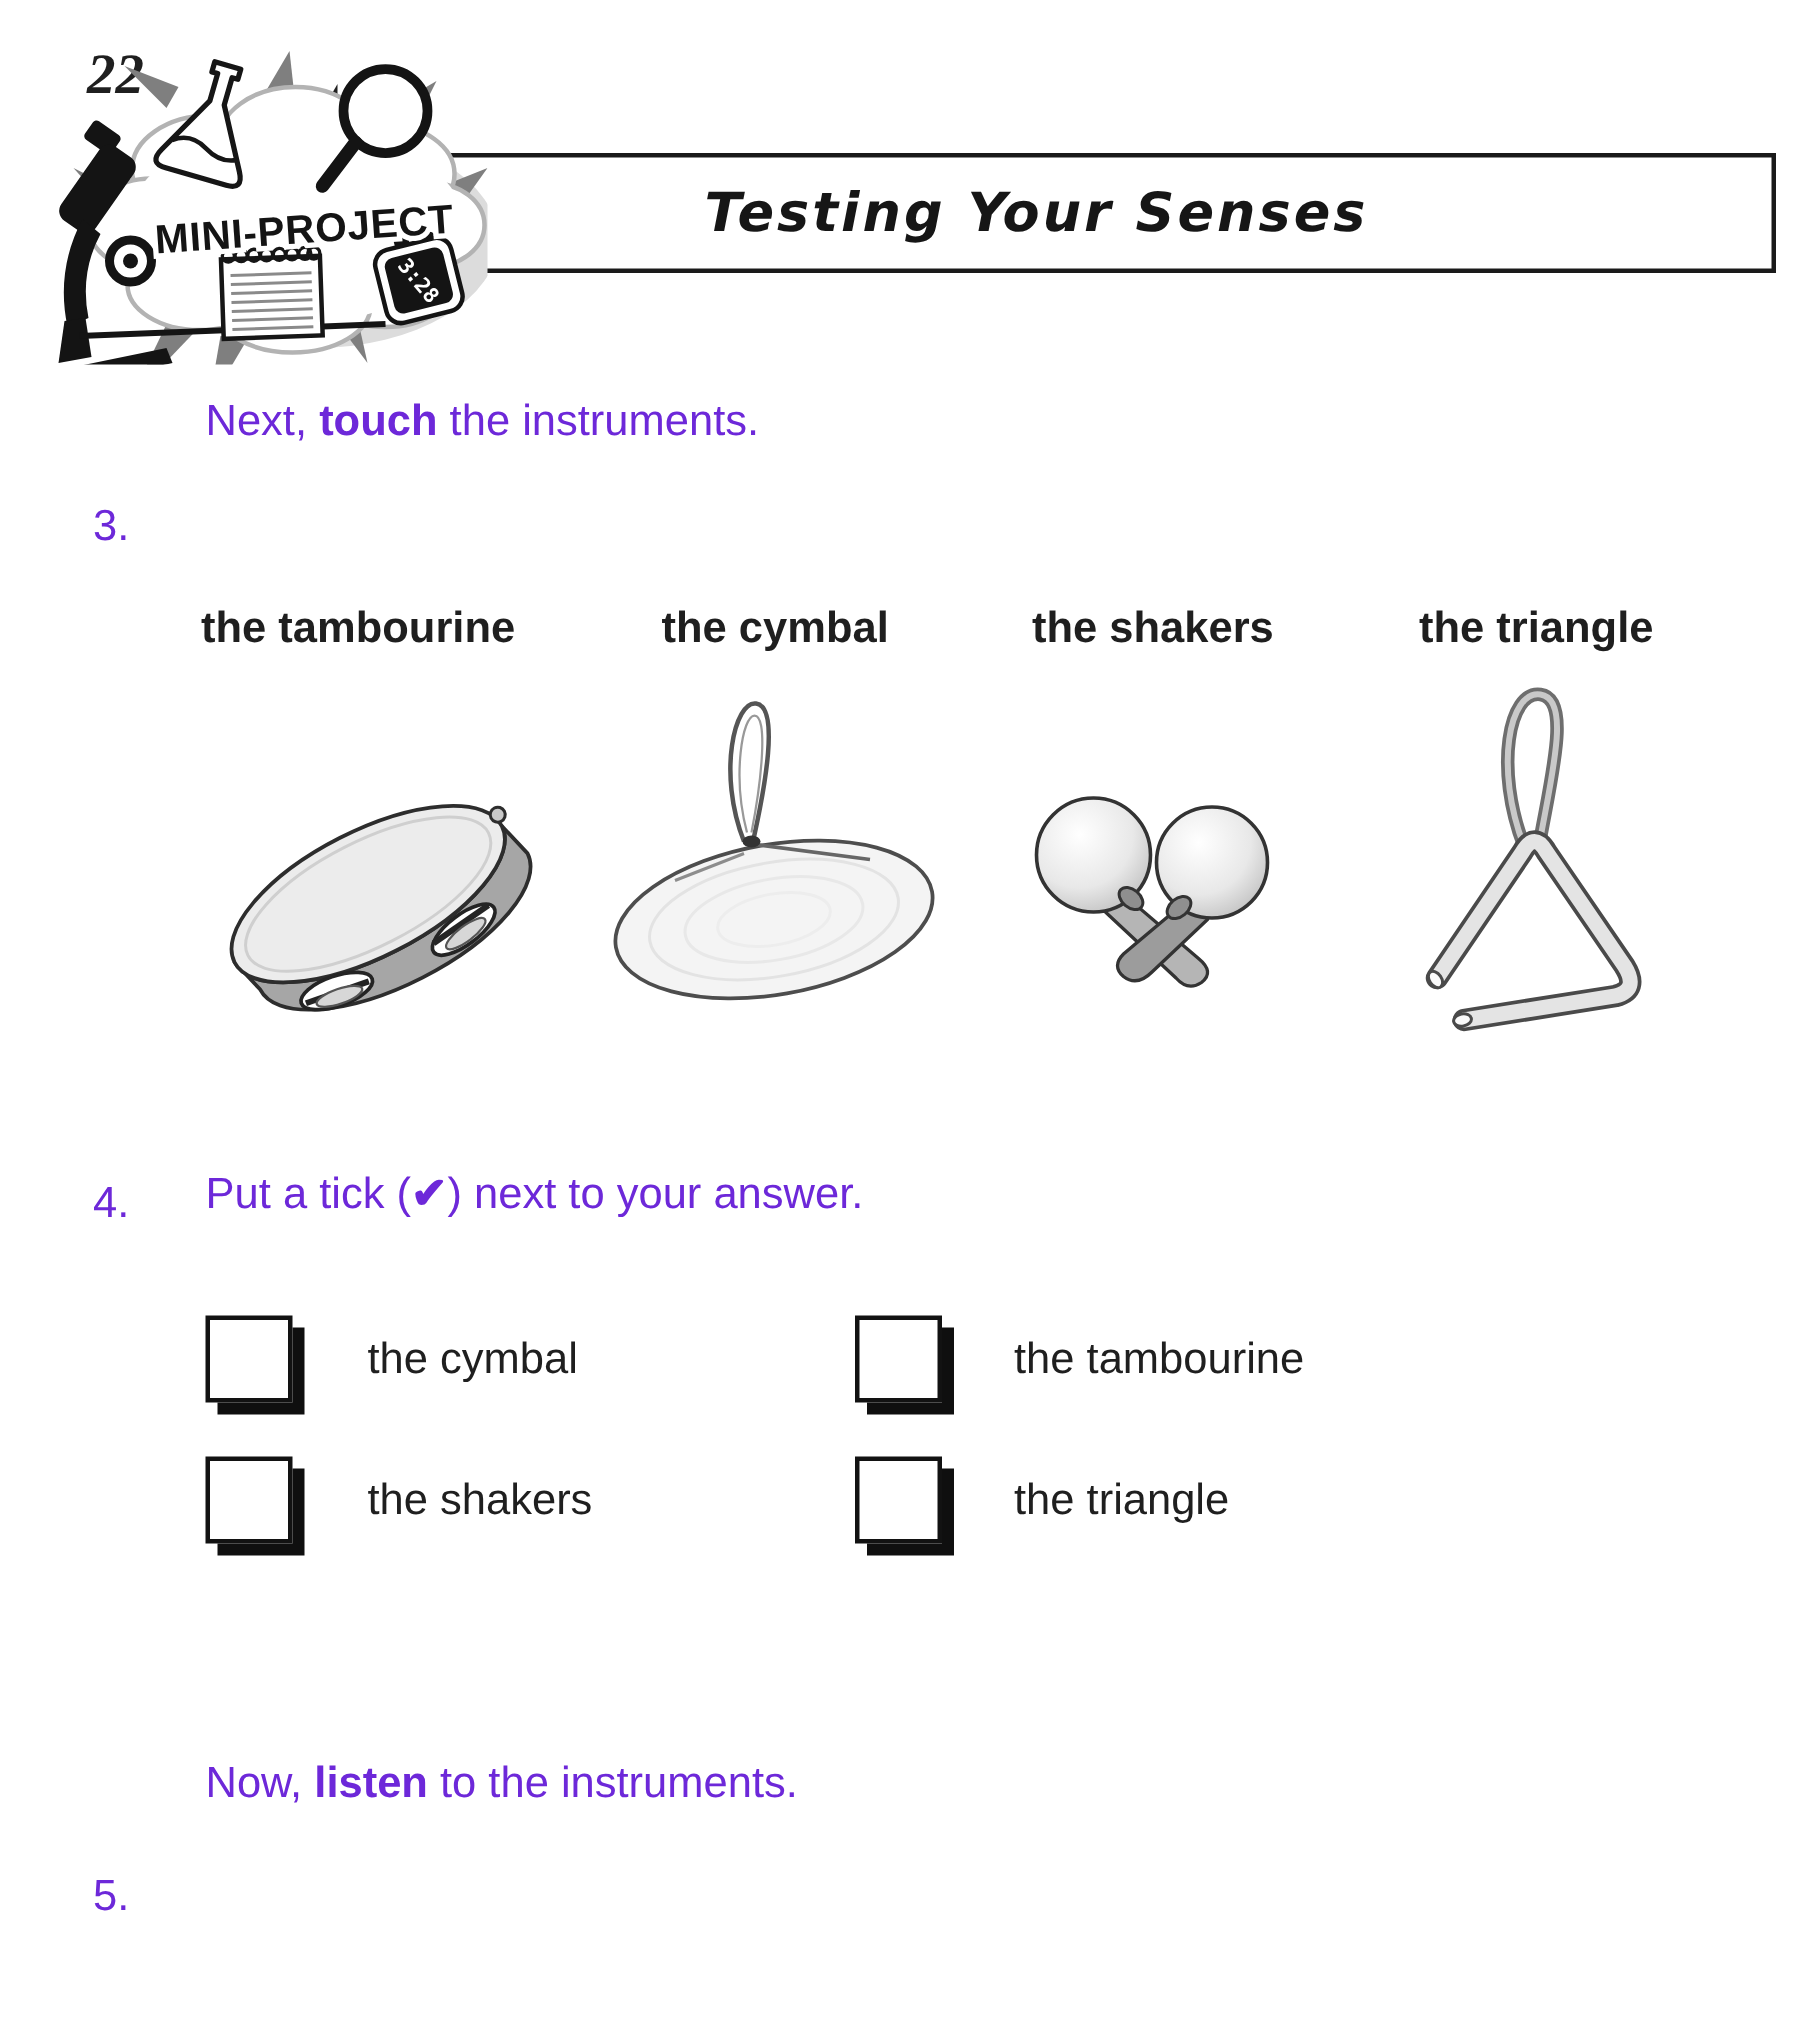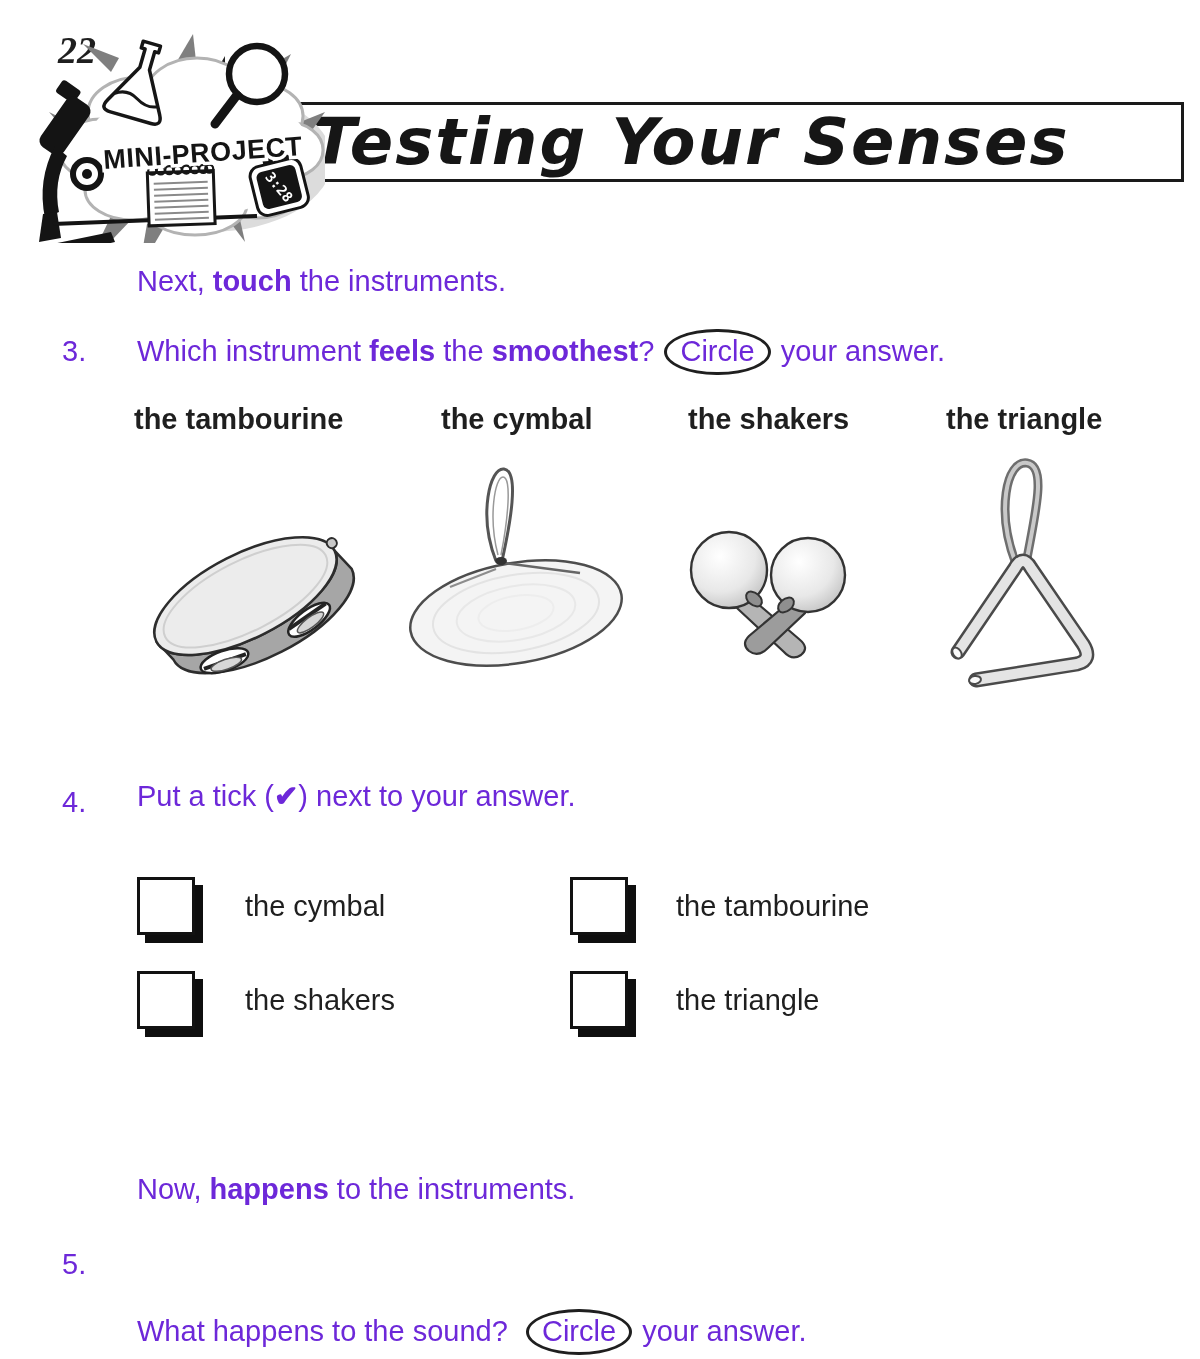--- a/index.html
+++ b/index.html
@@ -5,21 +5,21 @@
   html,body{margin:0;padding:0;background:#ffffff;}
   .page{position:relative;width:1200px;height:1359px;background:#ffffff;overflow:hidden;
         font-family:"Liberation Sans", sans-serif;color:#1f1f1f;}
   .abs{position:absolute;}
   .txt{font-size:29px;line-height:36px;white-space:pre;color:#6d28d9;}
   .b{font-weight:bold;}
   .pagenum{font-family:"Liberation Serif", serif;font-style:italic;font-weight:bold;font-size:38px;}
   .banner{left:150px;top:102px;width:980px;height:74px;border:3px solid #1a1a1a;
           display:flex;align-items:center;justify-content:center;padding-left:48px;box-sizing:content-box;}
   .banner-title{font-family:"DejaVu Sans", sans-serif;font-style:italic;font-weight:600;
-                font-size:64px;letter-spacing:2px;color:#161616;}
+                font-size:36px;letter-spacing:2px;color:#161616;}
   .circle-word{display:inline-block;border:3px solid #1f1f1f;border-radius:50%;
                padding:4px 13px 6px;margin:-9px 2px;line-height:1.05;}
   .opt{font-weight:bold;font-size:29px;white-space:pre;}
   .cb{width:52px;height:52px;background:#ffffff;border:3px solid #121212;
       box-shadow:8px 8px 0 0 #0f0f0f;}
   .cb-label{font-size:29px;white-space:pre;}
 </style>
 </head>
 <body>
 
@@ -113,21 +113,20 @@
       <rect x="10" y="12" width="40" height="38" rx="6" fill="#141414"></rect>
       <text x="30" y="36" text-anchor="middle" transform="rotate(64 30 31)" fill="#ffffff" font-family="DejaVu Sans Mono, monospace" font-size="14" font-weight="bold">3:28</text>
     </g>
 
     <text x="178" y="134" text-anchor="middle" transform="rotate(-4 178 126)" font-family="Liberation Sans, sans-serif" font-size="27" font-weight="bold" fill="#141414" stroke="#ffffff" stroke-width="7" paint-order="stroke" letter-spacing="0.5">MINI-PROJECT</text>
   </svg>
 
   <div class="abs txt" style="left:137px;top:263px"><span>Next, </span><span class="b">touch</span><span> the instruments.</span></div>
 
   <div class="abs txt" style="left:62px;top:333px">3.</div>
-  <div class="abs txt" style="left:137px;top:333px"><span>Which instrument </span><span class="b">feels</span><span> the </span><span class="b">smoothest</span><span>? </span><span class="circle-word">Circle</span><span> your answer.</span></div>
 
   <div class="abs opt" style="left:134px;top:403px">the tambourine</div>
   <div class="abs opt" style="left:441px;top:403px">the cymbal</div>
   <div class="abs opt" style="left:688px;top:403px">the shakers</div>
   <div class="abs opt" style="left:946px;top:403px">the triangle</div>
 
   <svg class="abs" style="left:138px;top:495px" width="225" height="220" viewBox="0 0 225 220">
     <g transform="rotate(-27 112 110)">
       <path d="M12,100 A100,42 0 0 0 212,100 L219,124 A100,42 0 0 1 19,124 Z" fill="#a6a6a6" stroke="#2d2d2d" stroke-width="2.5" stroke-linejoin="round"></path>
       <ellipse cx="112" cy="100" rx="100" ry="42" fill="#ececec" stroke="#2d2d2d" stroke-width="2.5"></ellipse>
@@ -194,18 +193,17 @@
 
   <div class="abs cb" style="left:137px;top:877px"></div>
   <div class="abs cb-label" style="left:245px;top:890px">the cymbal</div>
   <div class="abs cb" style="left:570px;top:877px"></div>
   <div class="abs cb-label" style="left:676px;top:890px">the tambourine</div>
   <div class="abs cb" style="left:137px;top:971px"></div>
   <div class="abs cb-label" style="left:245px;top:984px">the shakers</div>
   <div class="abs cb" style="left:570px;top:971px"></div>
   <div class="abs cb-label" style="left:676px;top:984px">the triangle</div>
 
-  <div class="abs txt" style="left:137px;top:1171px"><span>Now, </span><span class="b">happens</span><span> to the instruments.</span></div>
+  <div class="abs txt" style="left:137px;top:1171px"><span>Now, </span><span class="b">listen</span><span> to the instruments.</span></div>
 
   <div class="abs txt" style="left:62px;top:1246px">5.</div>
-  <div class="abs txt" style="left:137px;top:1313px"><span>What happens to the sound?  </span><span class="circle-word">Circle</span><span> your answer.</span></div>
 
 </div>
 
 </body></html>

